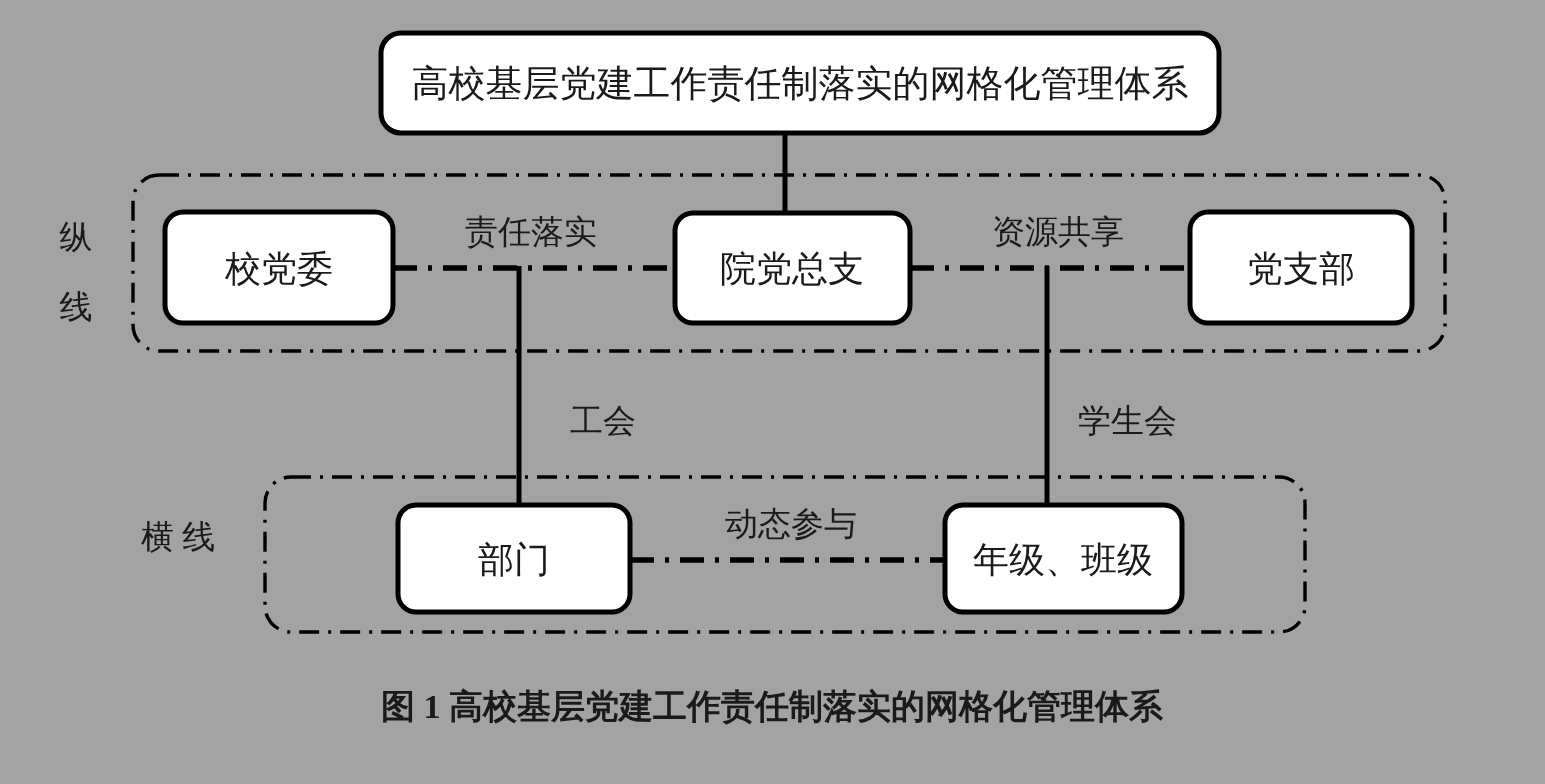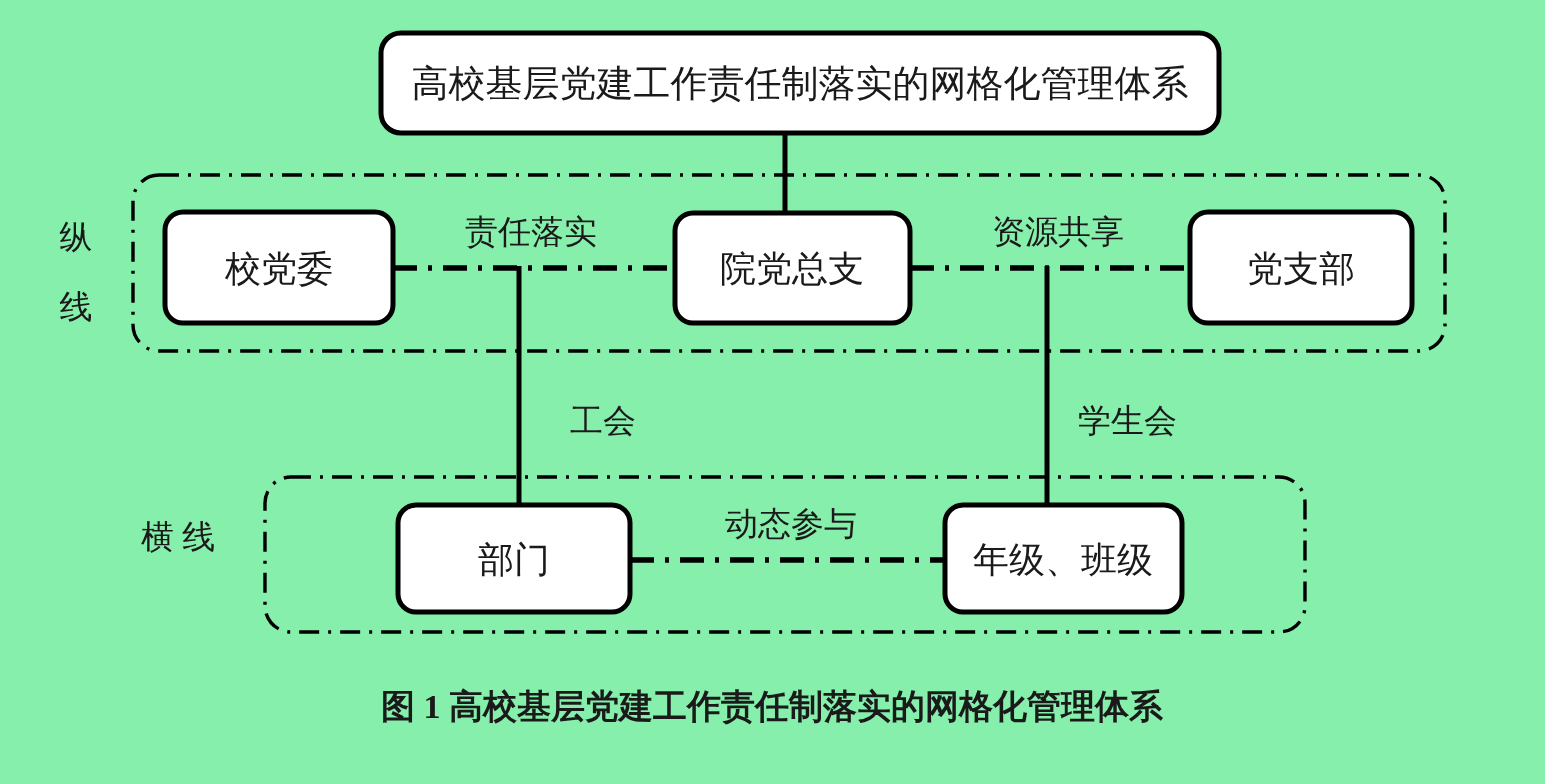--- a/index.html
+++ b/index.html
@@ -4,21 +4,21 @@
 <style>
   html, body {
     margin: 0;
     padding: 0;
     background: #ffffff;
   }
   #page {
     position: relative;
     width: 1545px;
     height: 784px;
-    background: #86efac;
+    background: #a3a3a3;
     overflow: hidden;
     font-family: "Liberation Serif", "DejaVu Serif", serif;
   }
   svg.diagram {
     position: absolute;
     left: 0;
     top: 0;
     width: 1545px;
     height: 784px;
   }

